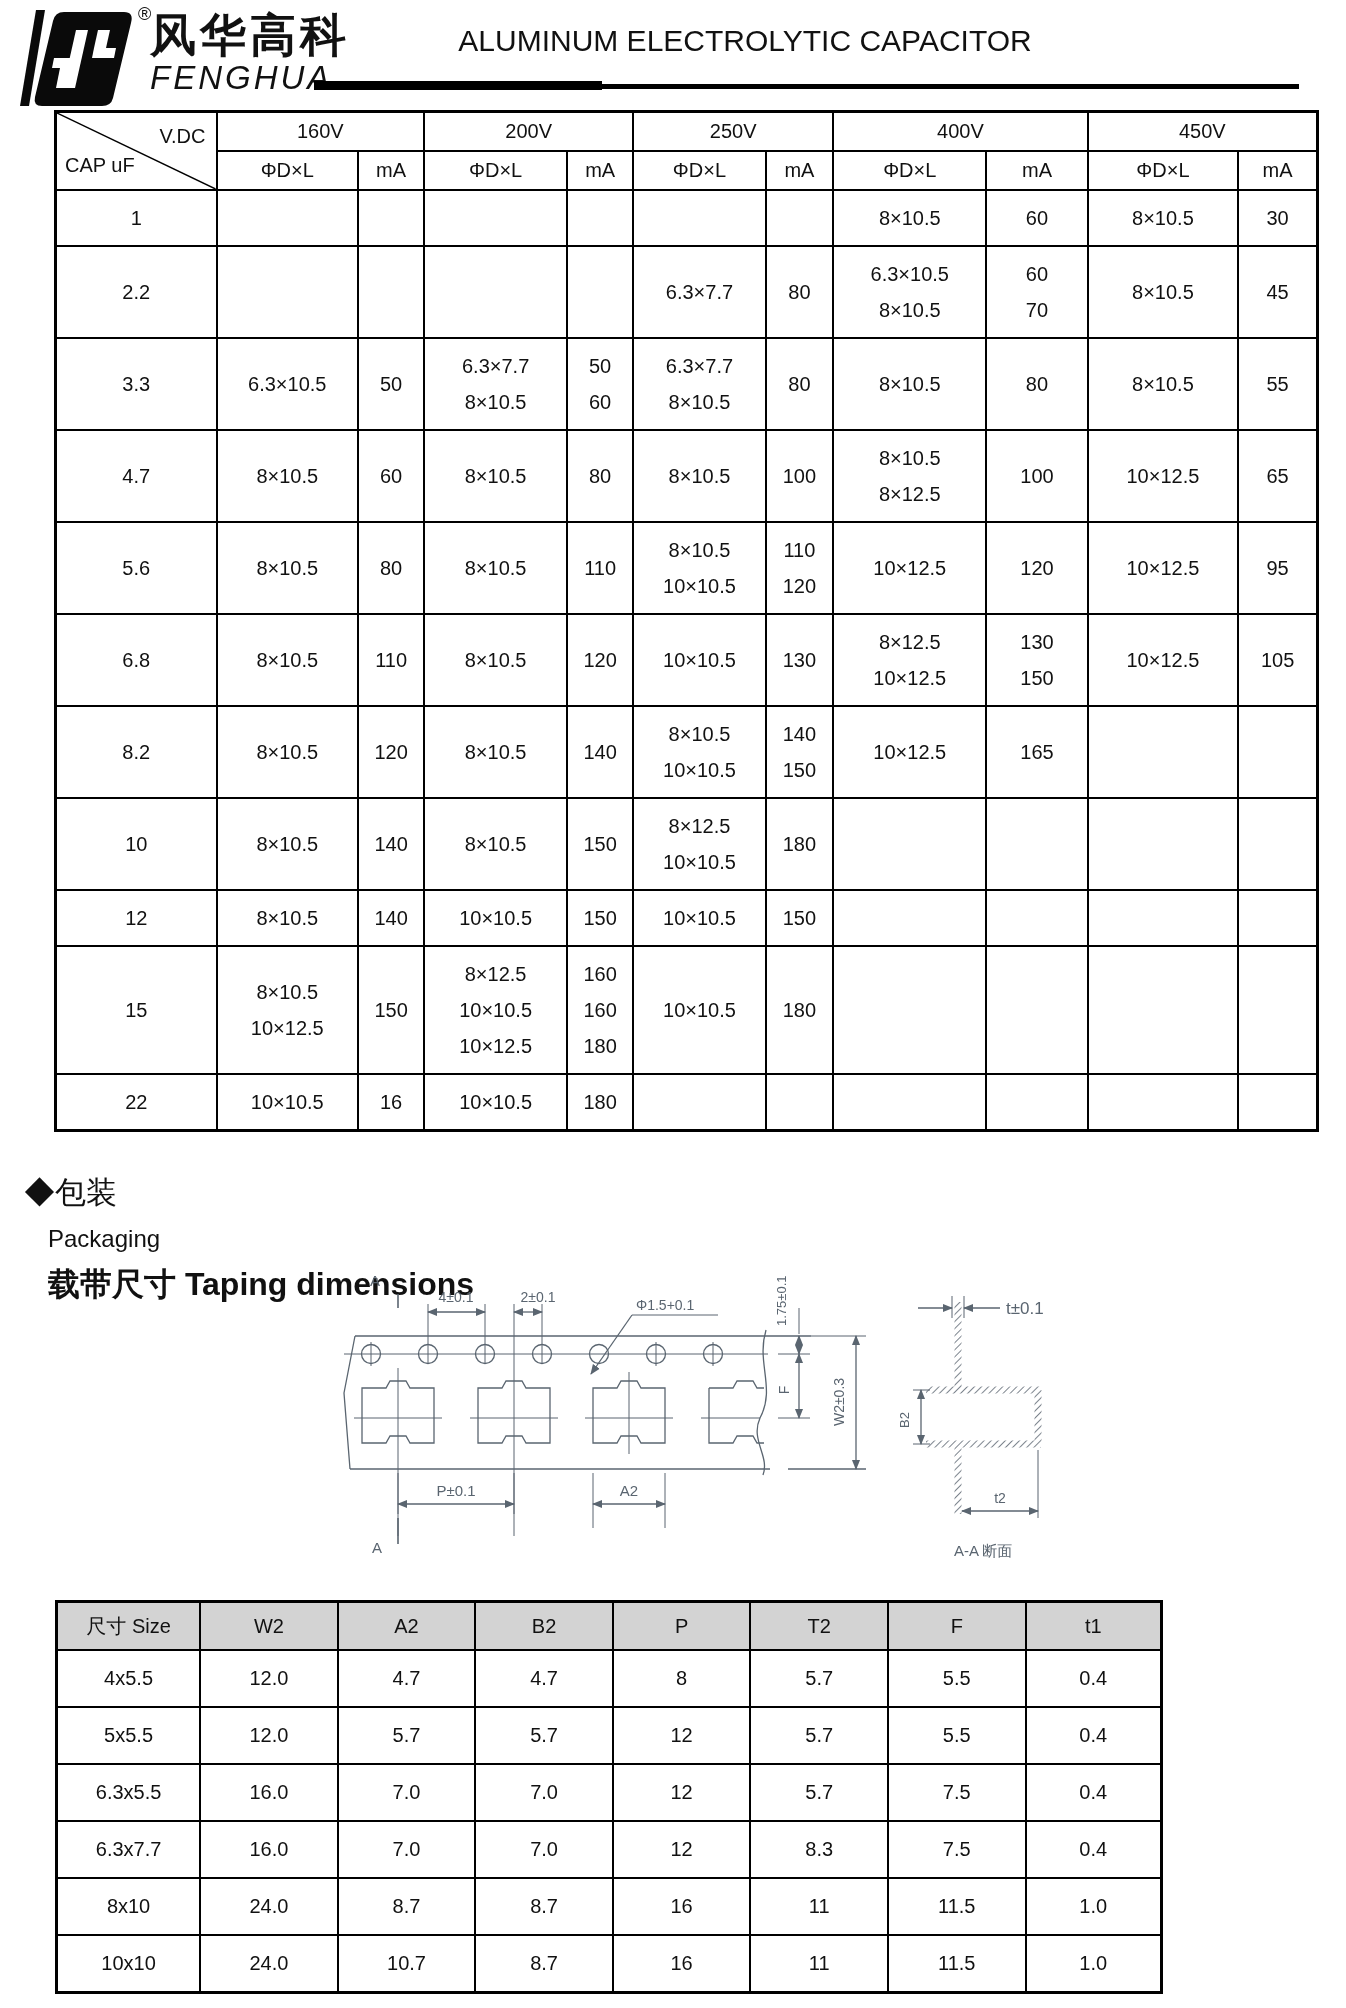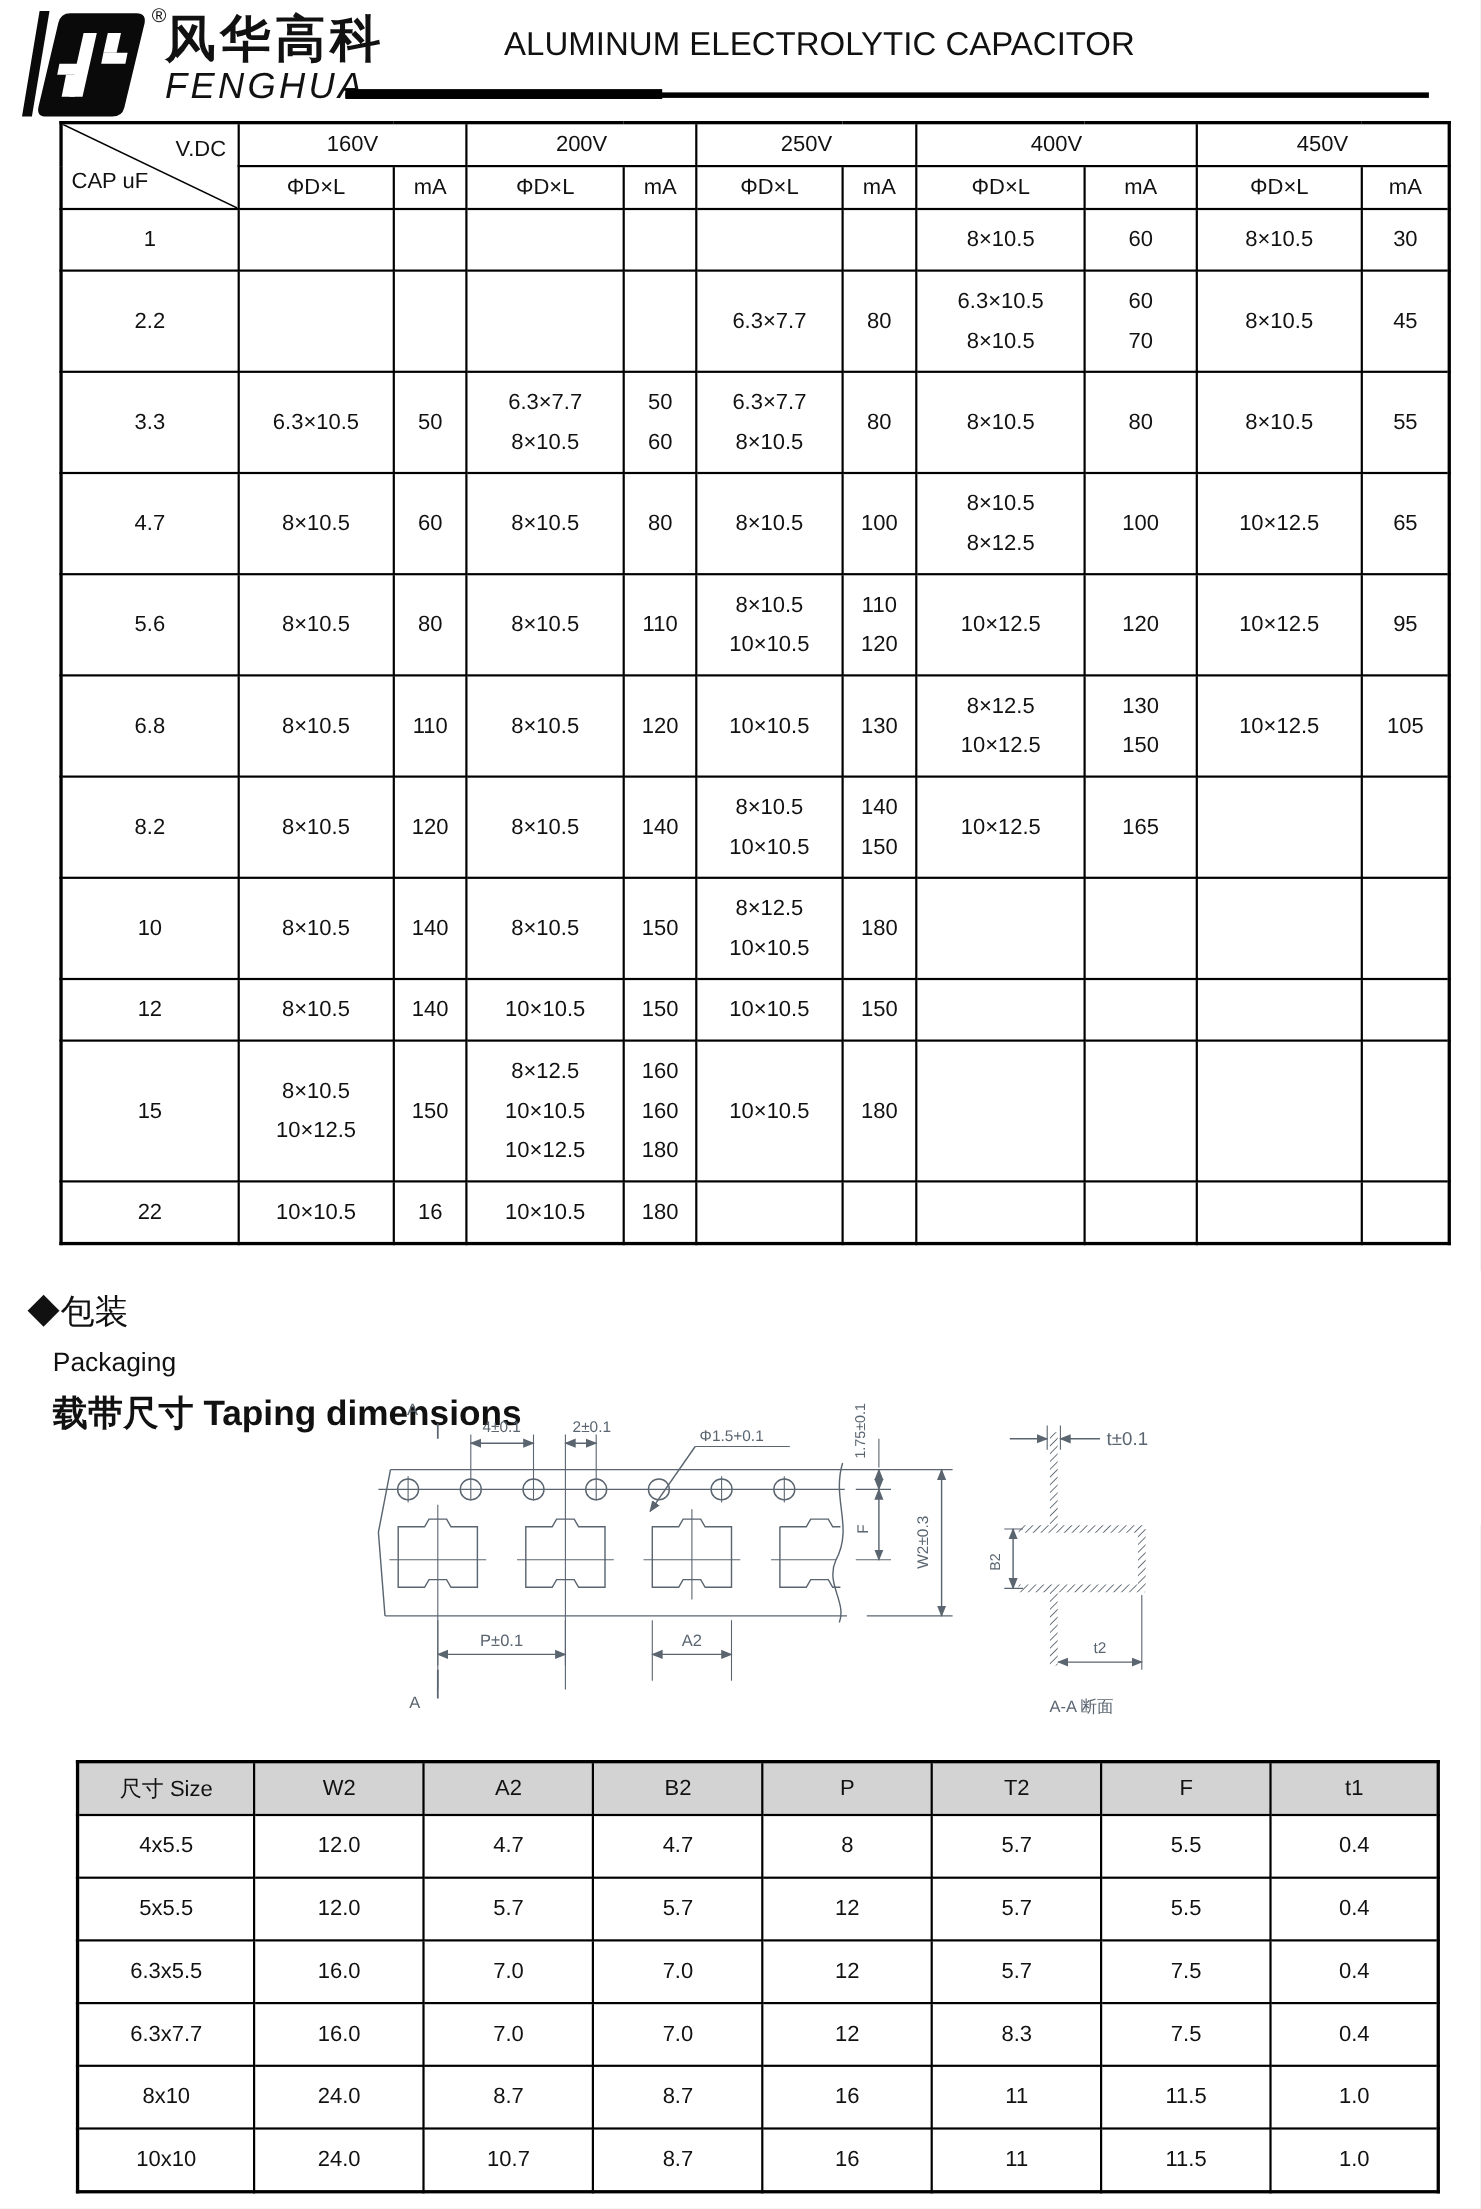--- a/index.html
+++ b/index.html
@@ -28,21 +28,21 @@
   .corner .cap{position:absolute;bottom:12px;left:8px;font-size:20px;}
   
   .pkg{position:absolute;left:24px;top:1148px;margin-top:26px;}
   .pkg-h{font-size:31px;line-height:1.2;}
   .pkg-en{font-size:24px;margin:14px 0 0 24px;}
   .pkg-sub{font-size:32px;margin:10px 0 0 24px;font-weight:bold;}
   
   .drawing{position:absolute;left:258px;top:1268px;}
   .drawing text{font-family:"Liberation Sans",sans-serif;fill:#5a6570;}
   
-  .taping{position:absolute;left:69px;top:1600px;width:1240px;border:3px solid #000;}
+  .taping{position:absolute;left:55px;top:1600px;width:1108px;border:3px solid #000;}
   .taping th,.taping td{border:2px solid #000;text-align:center;vertical-align:middle;
        font-size:20px;font-weight:normal;}
   .taping thead th{height:44px;background:#d3d3d3;}
   .taping td{height:53px;}
 </style>
 </head>
 <body>
 
 <div class="page">
 

